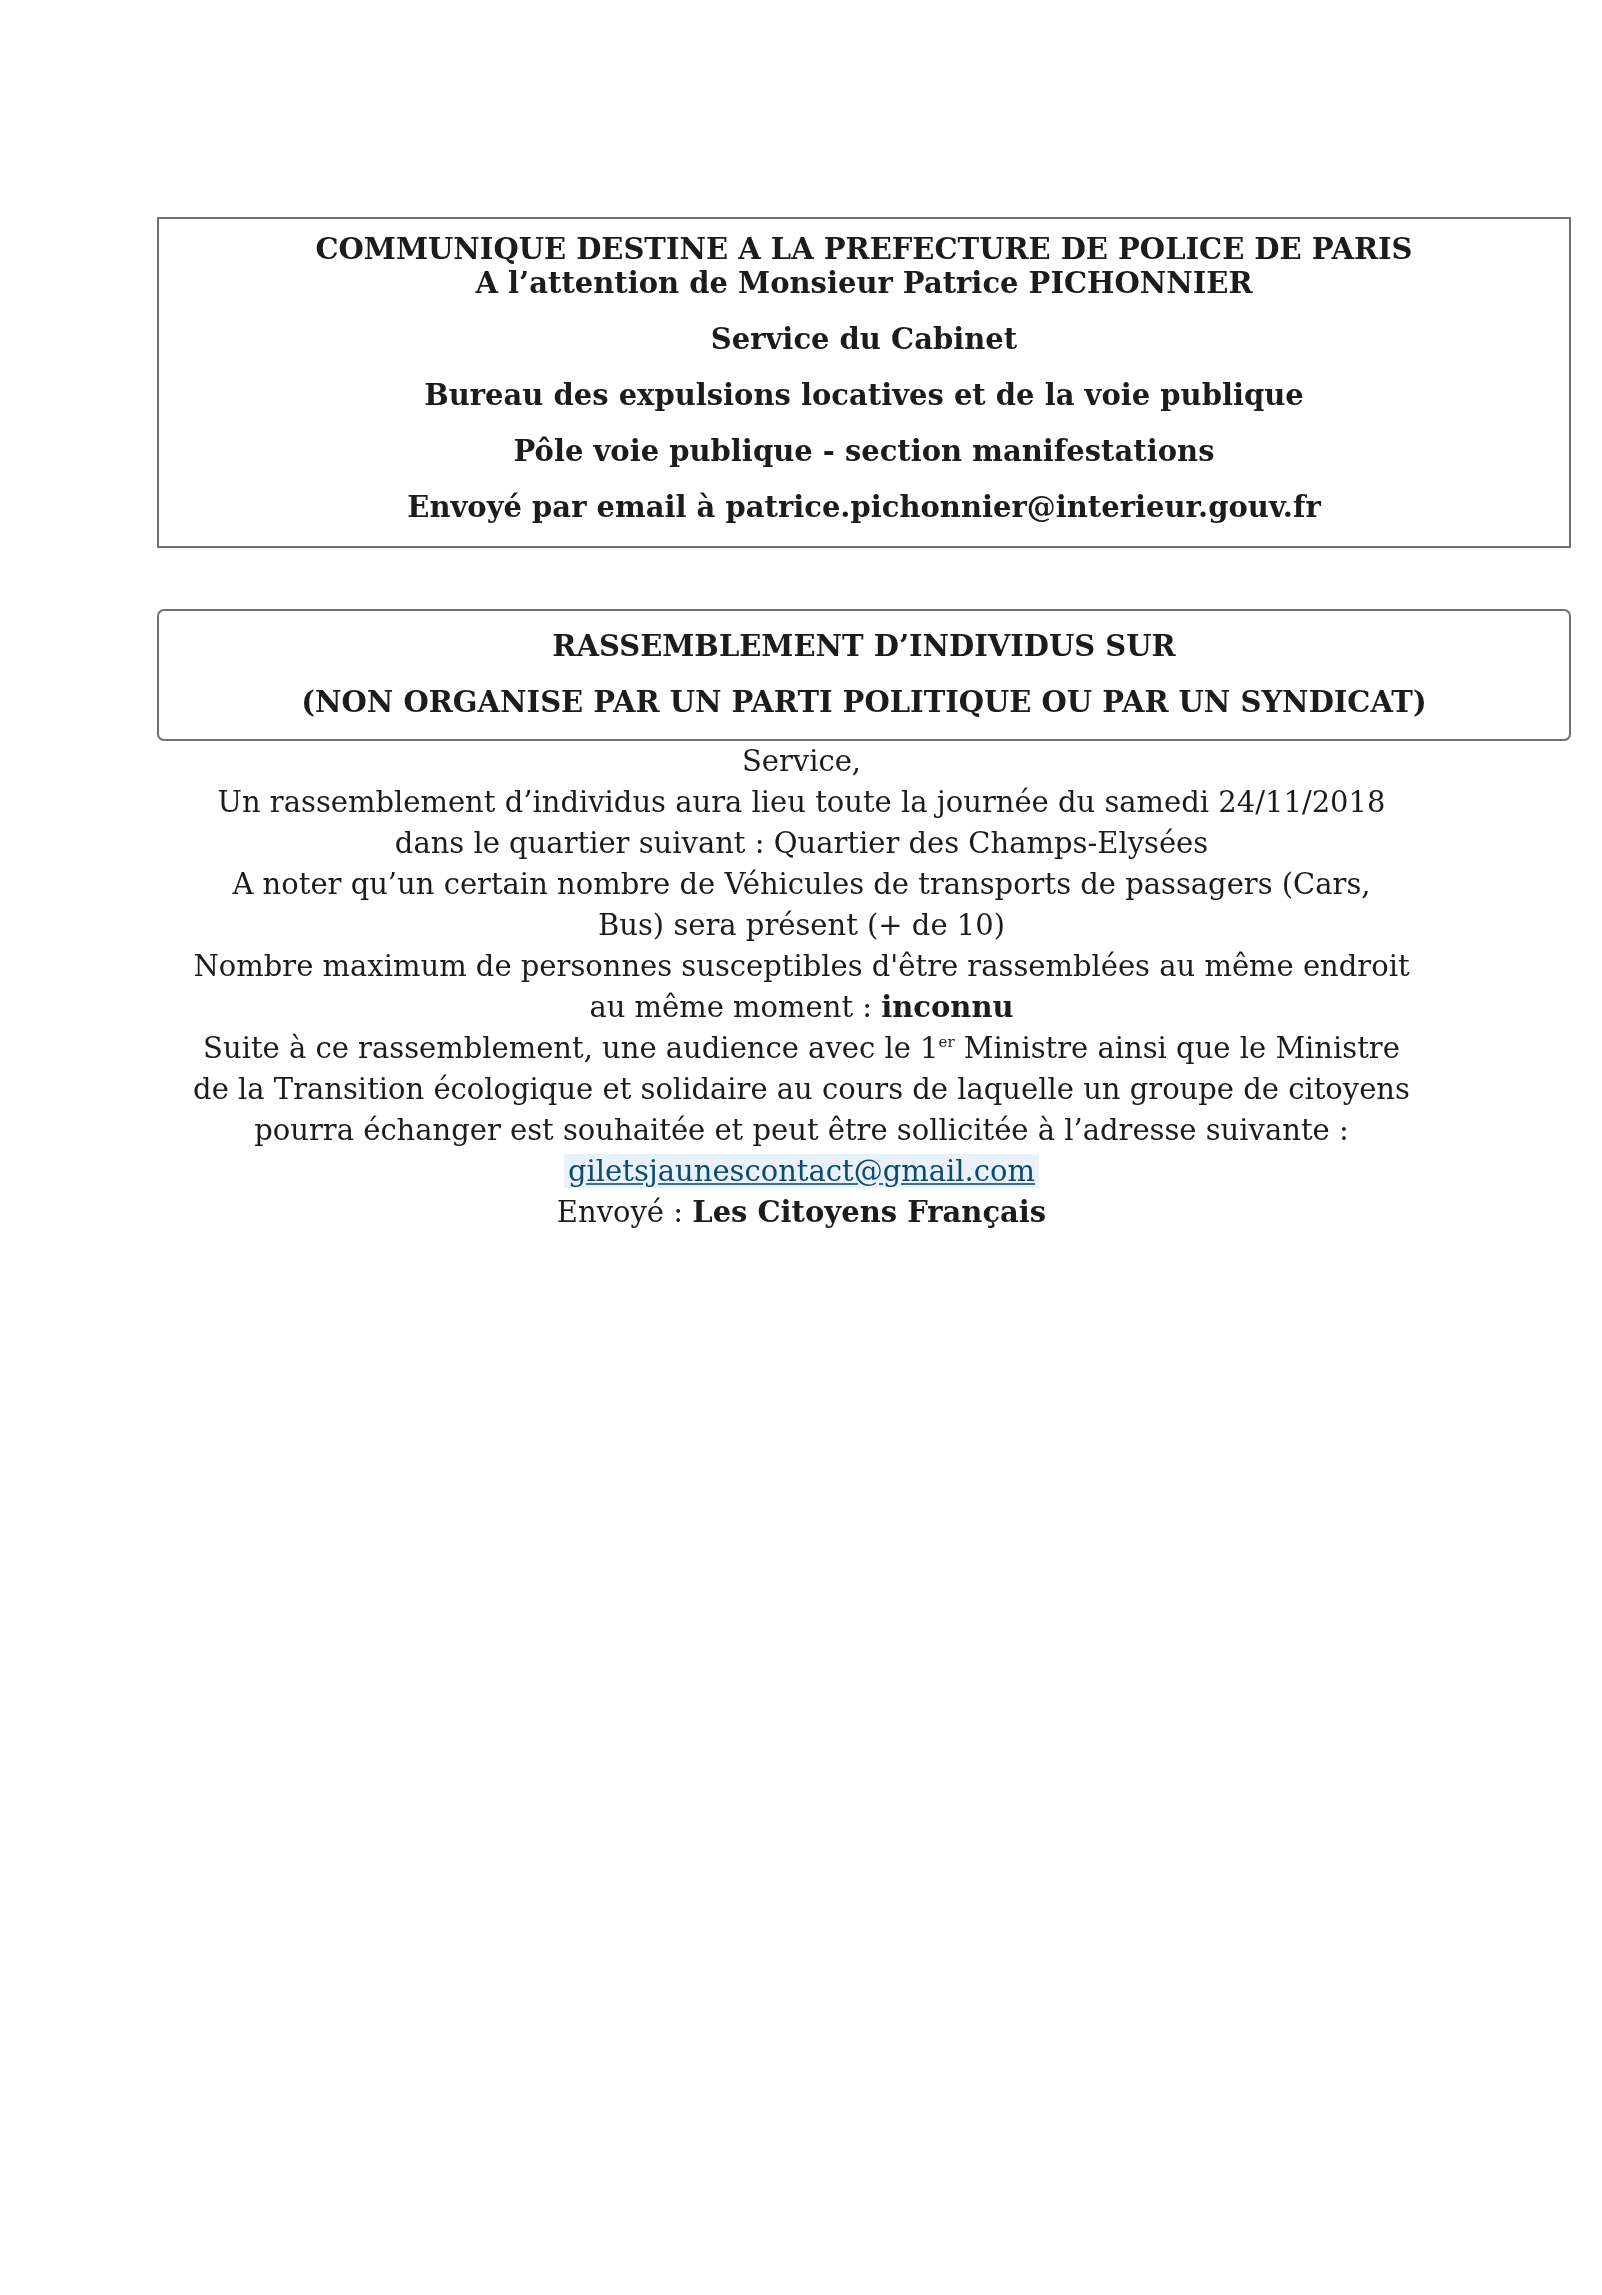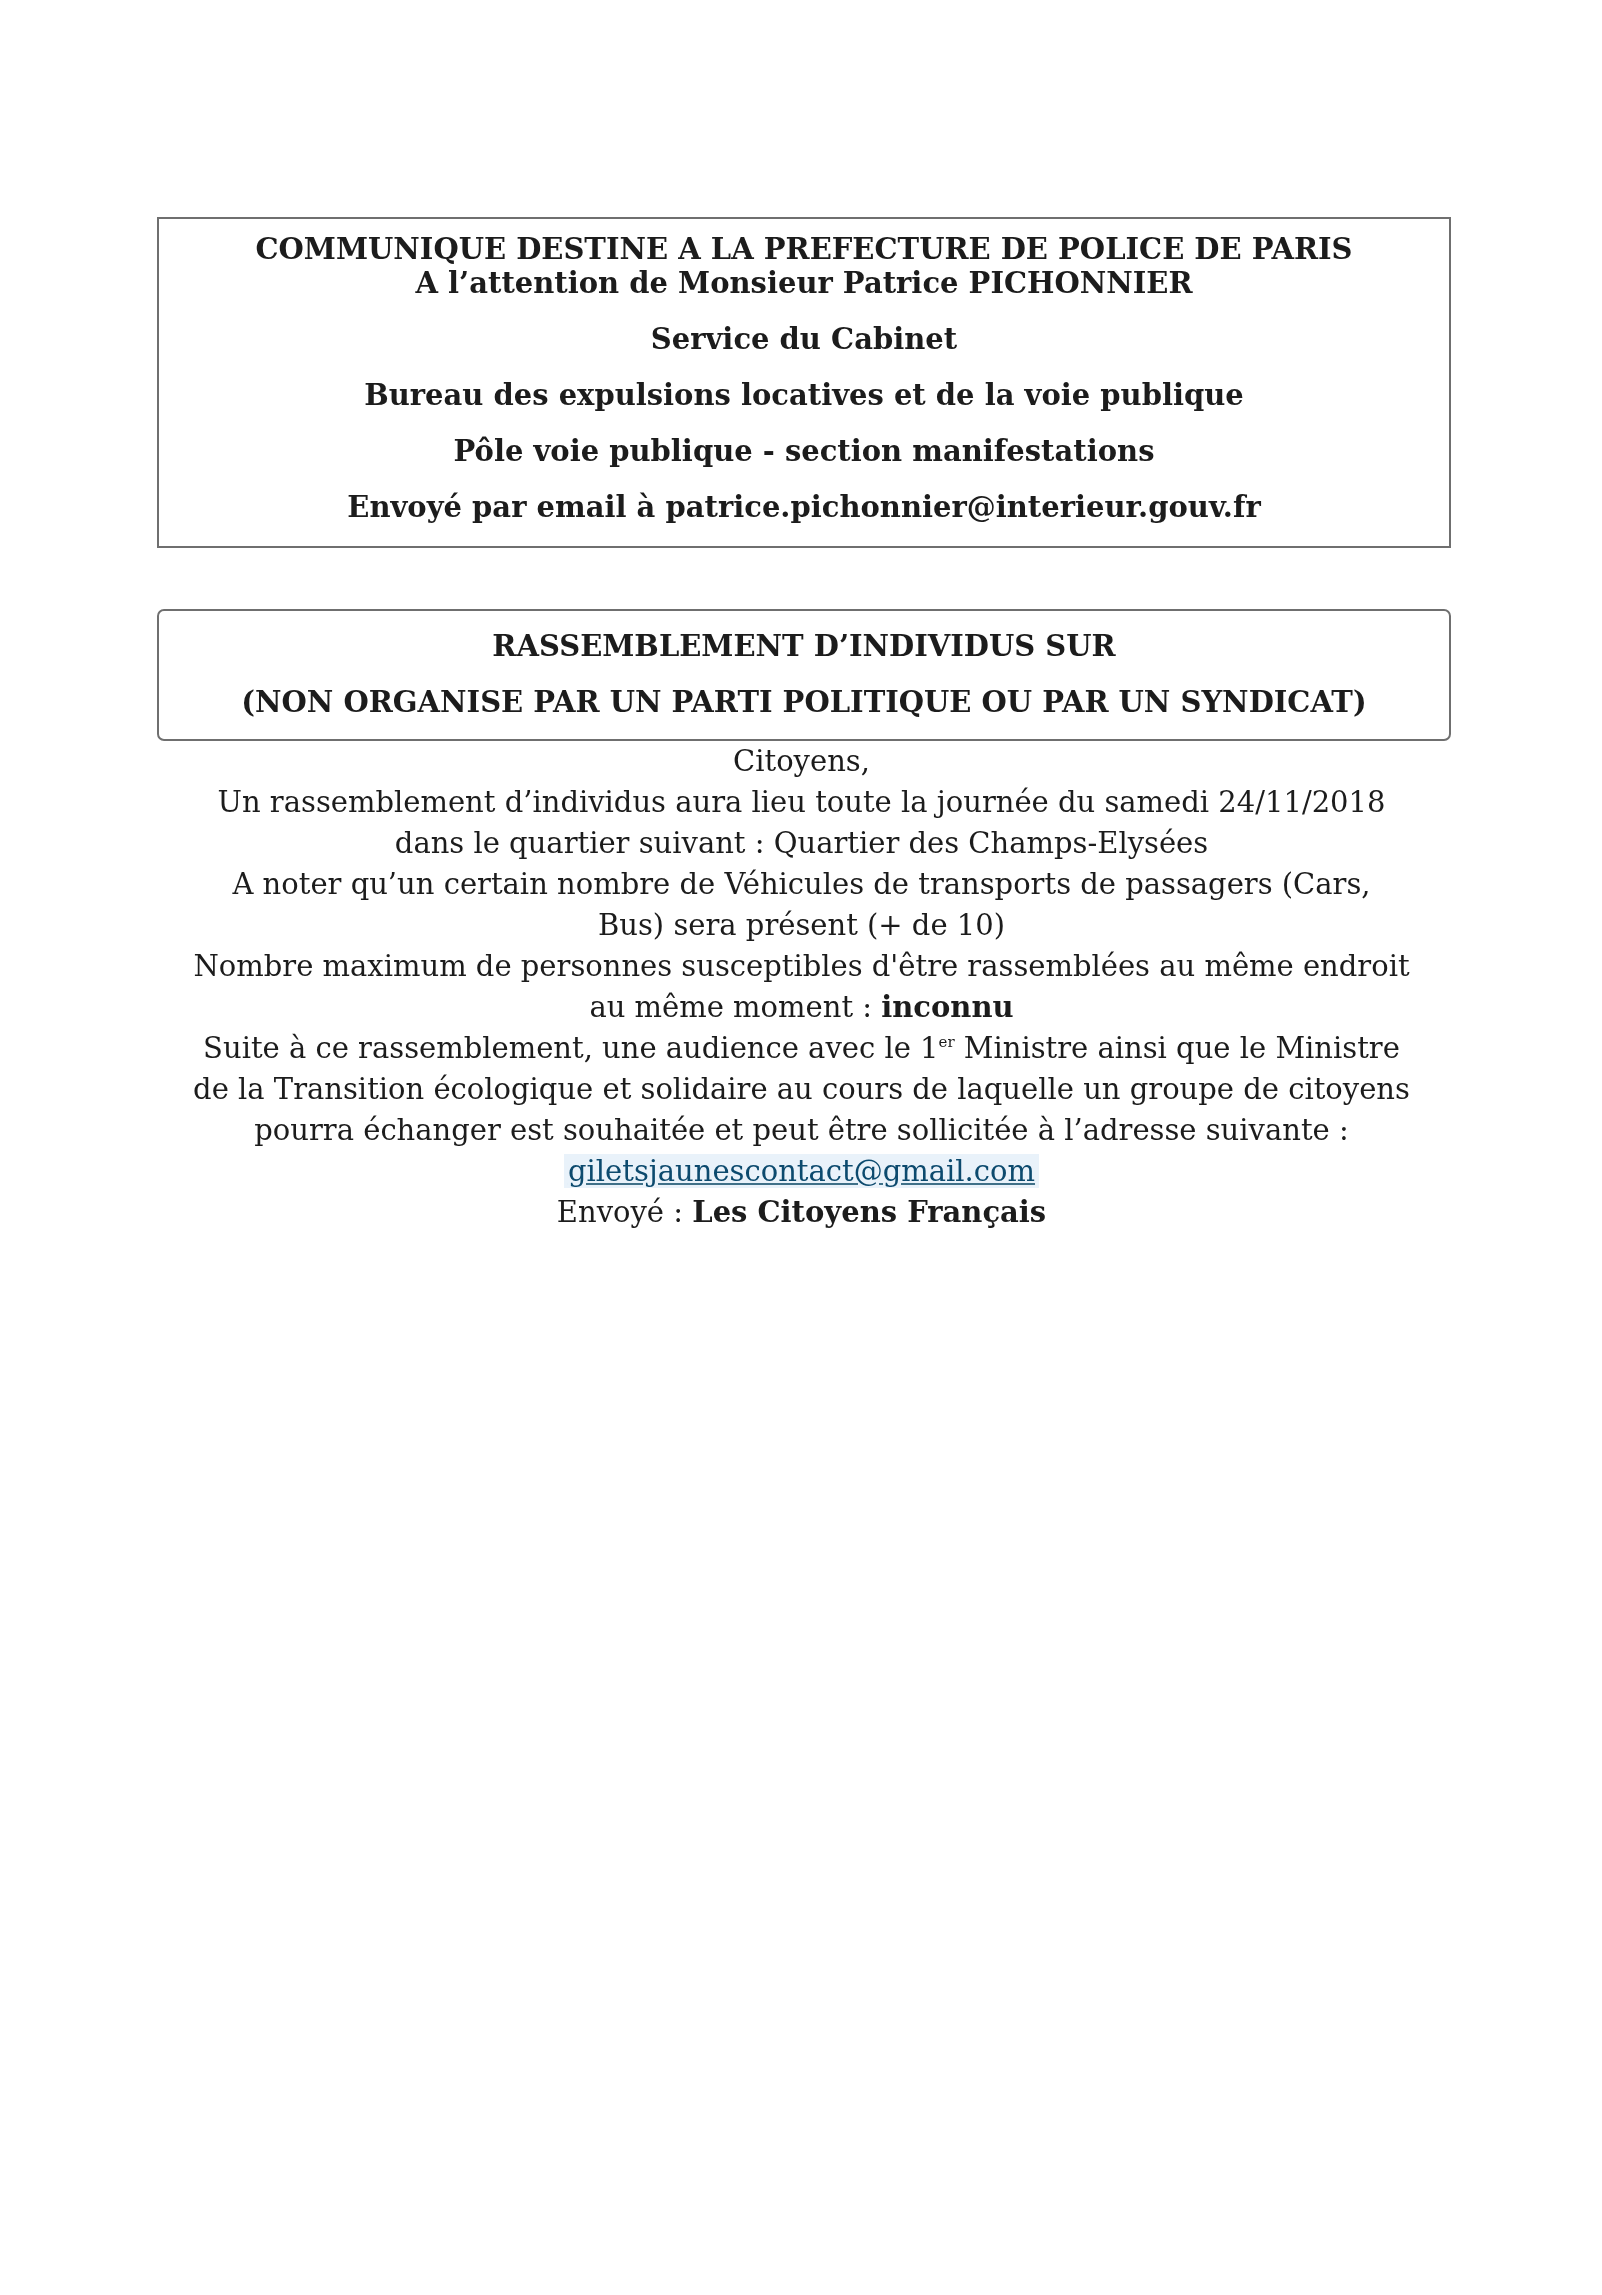--- a/index.html
+++ b/index.html
@@ -14,21 +14,21 @@
     box-sizing: border-box;
     padding-top: 217px;
     background: #ffffff;
     font-family: "DejaVu Serif", "Liberation Serif", serif;
     color: #1c1c1c;
     overflow: hidden;
   }
   .box {
     box-sizing: border-box;
     margin-left: 157px;
-    width: 1294px;
+    width: 1414px;
     border: 2.2px solid #6f6f6f;
     text-align: center;
     font-weight: bold;
     font-size: 29px;
   }
   .box1 {
     padding: 13px 22px 22px 22px;
   }
   .box2 {
     margin-top: 61px;
@@ -89,21 +89,21 @@
     <div class="box-line spaced">Envoyé par email à patrice.pichonnier@interieur.gouv.fr</div>
   </div>
 
   <div class="box box2">
     <div class="box-line">RASSEMBLEMENT D’INDIVIDUS SUR</div>
     <div class="box-line spaced">(NON ORGANISE PAR UN PARTI POLITIQUE OU PAR UN SYNDICAT)</div>
   </div>
 
   <div class="body-text">
 
-    <p class="salutation">Citoyens,</p>
+    <p class="salutation">Service,</p>
 
     <p class="para p-event">Un rassemblement d’individus aura lieu toute la journée du samedi 24/11/2018
 dans le quartier suivant : Quartier des Champs-Elysées</p>
 
     <p class="para p-vehicles">A noter qu’un certain nombre de Véhicules de transports de passagers (Cars,
 Bus) sera présent (+ de 10)</p>
 
     <p class="para p-max"><span>Nombre maximum de personnes susceptibles d'être rassemblées au même endroit
 au même moment : </span><b>inconnu</b></p>
 

